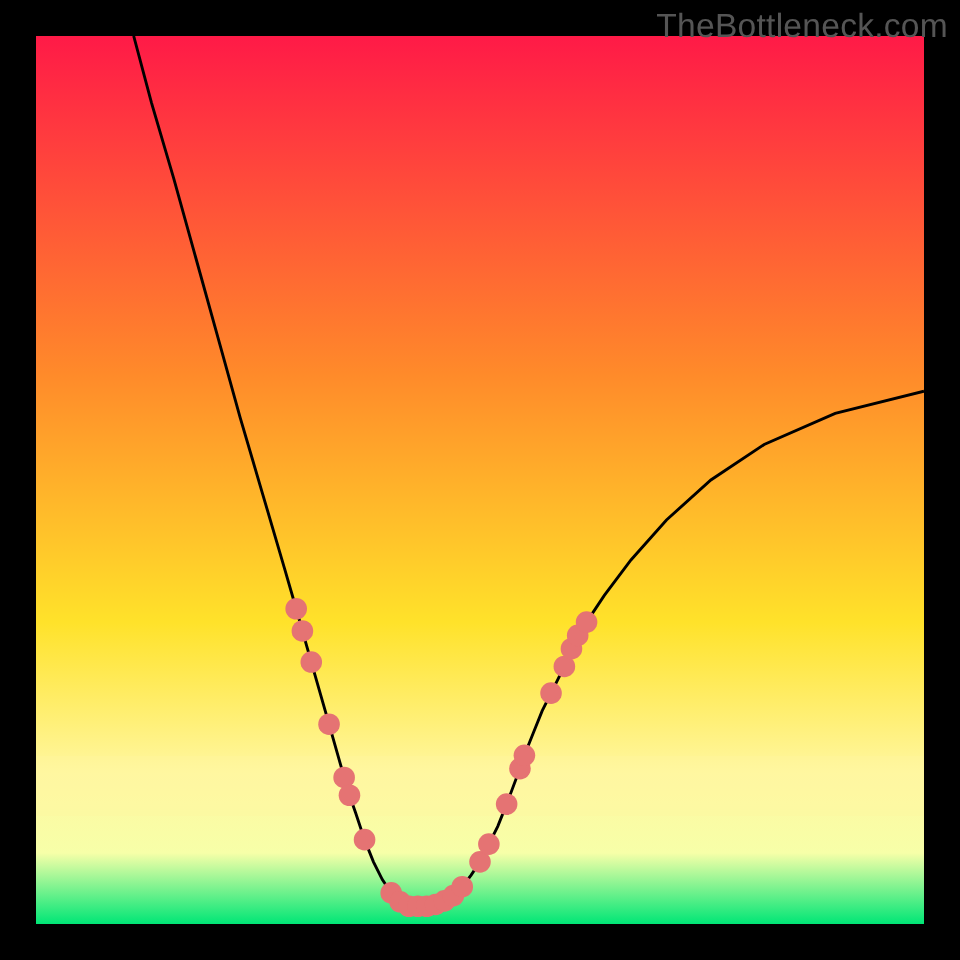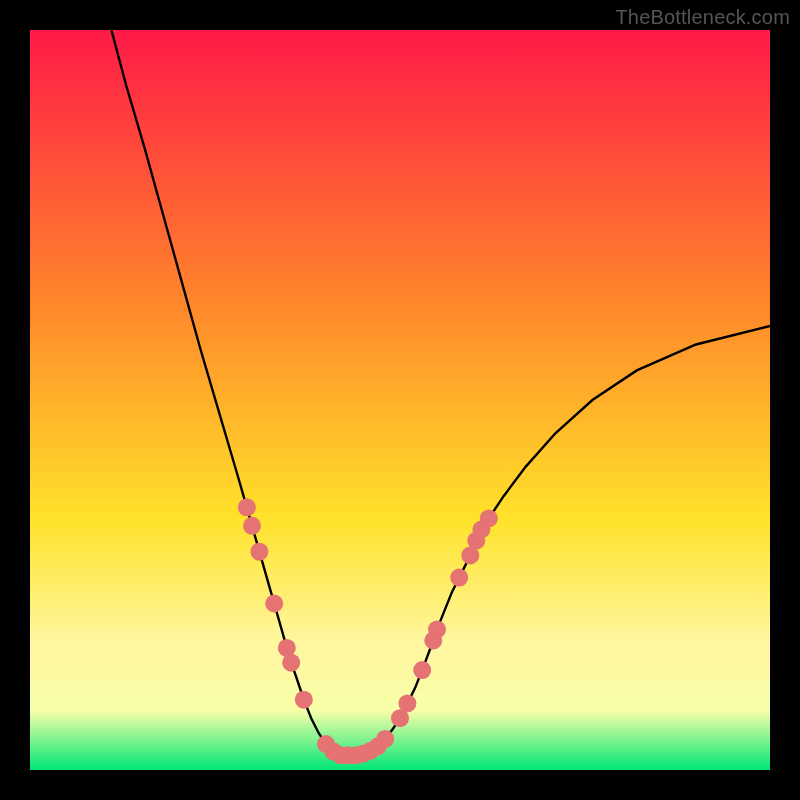--- a/index.html
+++ b/index.html
@@ -15,21 +15,21 @@
     position: relative;
     width: 800px;
     height: 800px;
     background: #000;
   }
   .watermark {
     position: absolute;
     top: 6px;
     right: 10px;
     color: #555;
-    font-size: 20px;
+    font-size: 28px;
     font-weight: 500;
     letter-spacing: 0.2px;
     z-index: 20;
     user-select: none;
   }
   .plot {
     position: absolute;
     left: 30px;
     top: 30px;
     width: 740px;

